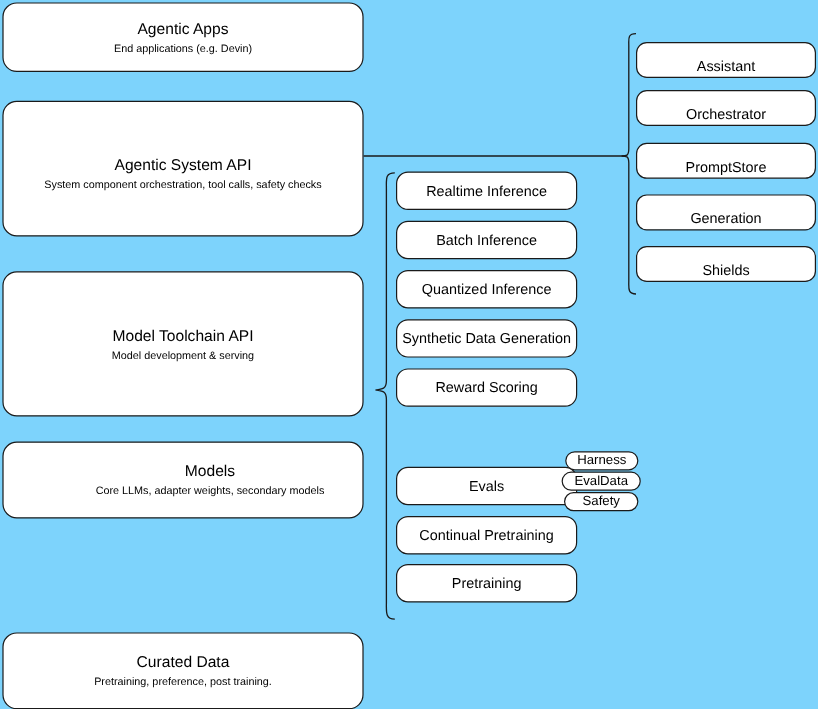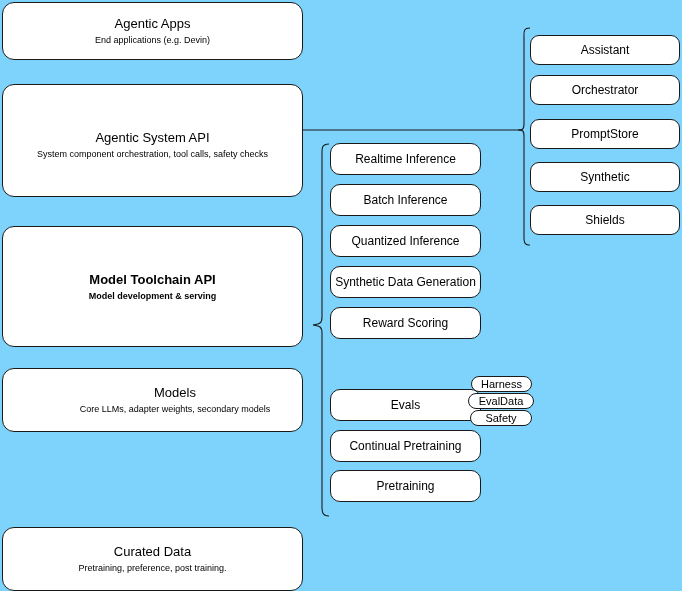--- a/index.html
+++ b/index.html
@@ -60,20 +60,21 @@
     justify-content: center;
   }
   .mid-box .title { font-size: 12px; }
 
   
   .right-box {
     left: 530px;
     width: 150px;
     height: 30px;
     border-radius: 9px;
+    justify-content: flex-end;
   }
   .right-box .title { font-size: 12px; }
 
   
   .pill {
     position: absolute;
     box-sizing: border-box;
     border: 1px solid #1a1a1a;
     border-radius: 11px;
     background: #ffffff;
@@ -106,21 +107,21 @@
   <div class="box left-box" style="top:2px;  height:58px;">
     <div class="title">Agentic Apps</div>
     <div class="subtitle">End applications (e.g. Devin)</div>
   </div>
 
   <div class="box left-box offset-text" style="top:84px; height:113px;">
     <div class="title">Agentic System API</div>
     <div class="subtitle">System component orchestration, tool calls, safety checks</div>
   </div>
 
-  <div class="box left-box" style="top:226px; height:121px;font-weight:bold;">
+  <div class="box left-box" style="top:226px; height:121px;">
     <div class="title">Model Toolchain API</div>
     <div class="subtitle">Model development &amp; serving</div>
   </div>
 
   <div class="box left-box" style="top:368px; height:64px;padding-left:45px;">
     <div class="title">Models</div>
     <div class="subtitle">Core LLMs, adapter weights, secondary models</div>
   </div>
 
 
@@ -146,21 +147,21 @@
   <div class="box right-box" style="top:35px;">
     <div class="title">Assistant</div>
   </div>
   <div class="box right-box" style="top:75px;">
     <div class="title">Orchestrator</div>
   </div>
   <div class="box right-box" style="top:119px;">
     <div class="title">PromptStore</div>
   </div>
   <div class="box right-box" style="top:162px;">
-    <div class="title">Synthetic</div>
+    <div class="title">Generation</div>
   </div>
   <div class="box right-box" style="top:205px;">
     <div class="title">Shields</div>
   </div>
 
   <svg class="connector" style="left:308px; top:142px; width:24px; height:378px;" viewBox="0 0 24 378">
     <path d="M 21 2
              C 13 2, 14 7, 14 15
              L 14 175
              C 14 182, 11 182, 5 183

